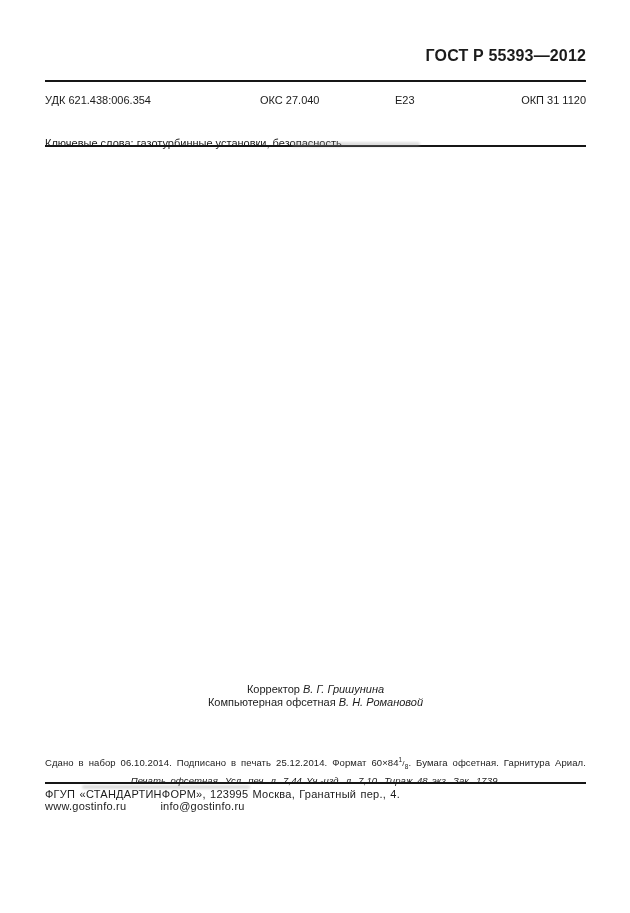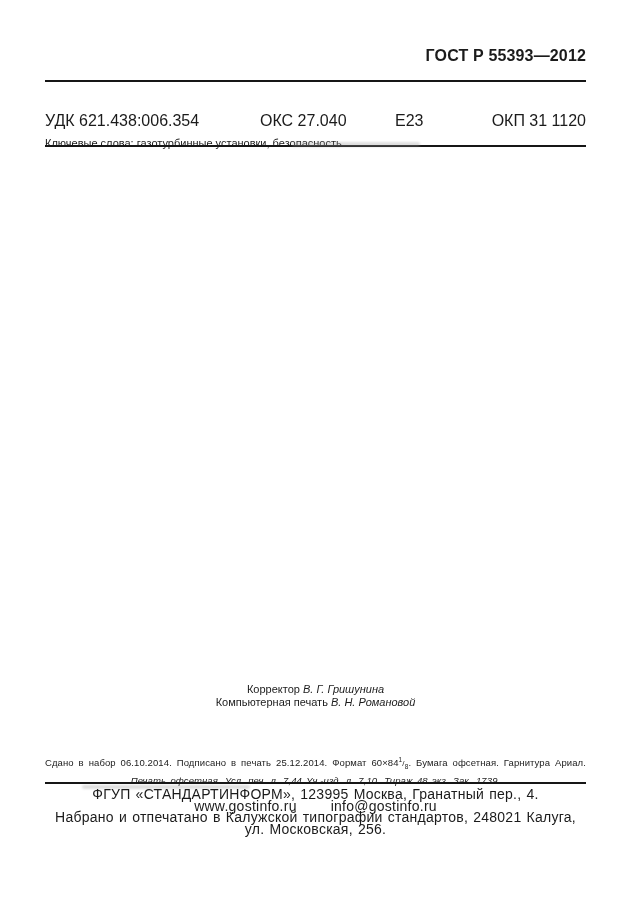--- a/index.html
+++ b/index.html
@@ -27,22 +27,22 @@
   .doc-code {
     position: absolute;
     top: 47px; left: 45px; width: 541px;
     text-align: right;
     font-size: 16px; font-weight: bold;
     letter-spacing: 0.15px;
   }
 
   .class-row {
     position: absolute;
-    top: 112px; left: 45px; width: 541px; height: 13px;
-    font-size: 16px;
+    top: 94px; left: 45px; width: 541px; height: 13px;
+    font-size: 11px;
   }
   .class-row .udk { position: absolute; left: 0; }
   .class-row .oks { position: absolute; left: 215px; }
   .class-row .grp { position: absolute; left: 350px; }
   .class-row .okp { position: absolute; right: 0; margin-left: 8px; }
 
   .keywords {
     position: absolute;
     top: 137px; left: 45px;
     font-size: 11px;
@@ -73,22 +73,22 @@
   .imprint .l2 {
     text-align: center;
     margin-top: 3px;
     word-spacing: 1.6px;
     font-style: italic;
   }
 
   .publisher {
     position: absolute;
     top: 789px; left: 45px; width: 541px;
-    text-align: center;
-    font-size: 14px; letter-spacing: 0.25px;
+    text-align: left;
+    font-size: 11px; letter-spacing: 0.25px;
     line-height: 11.6px; word-spacing: 1px;
   }
   .publisher .site { margin-right: 34px; }
 
   .smudge {
     position: absolute;
     background: #9a9a9a;
     opacity: 0.32;
     filter: blur(1.3px);
     border-radius: 2px;
@@ -117,34 +117,33 @@
 
   <div class="rule rule-keywords"></div>
   <div class="smudge smudge-1"></div>
 
   <div class="credits">
     <div class="credit-line">
       <span>Корректор</span>
       <span class="name">В. Г. Гришунина</span>
     </div>
     <div class="credit-line">
-      <span>Компьютерная печать</span>
+      <span>Компьютерная офсетная</span>
       <span class="name">В. Н. Романовой</span>
     </div>
   </div>
 
   <div class="imprint">
     <div class="l1"><span>Сдано в набор 06.10.2014.  Подписано в печать 25.12.2014.  Формат 60×84</span><sup>1</sup><span class="fslash">/</span><sub>8</sub><span>.  Бумага офсетная.  Гарнитура Ариал.</span></div>
     <div class="l2">Печать офсетная.  Усл. печ. л. 7,44   Уч.-изд. л. 7,10.  Тираж 48 экз.  Зак. 1739.</div>
   </div>
 
   <div class="rule rule-footer"></div>
   <div class="smudge smudge-2"></div>
 
   <div class="publisher">
     <div>ФГУП «СТАНДАРТИНФОРМ», 123995 Москва, Гранатный пер., 4.</div>
     <div>
       <span class="site">www.gostinfo.ru</span><span>info@gostinfo.ru</span>
     </div>
-    <div>Набрано и отпечатано в Калужской типографии стандартов, 248021 Калуга, ул. Московская, 256.</div>
   </div>
 
 </div>
 
 </body></html>

